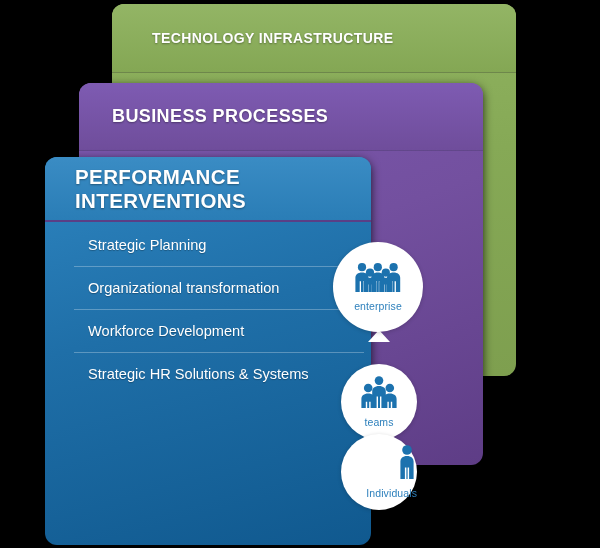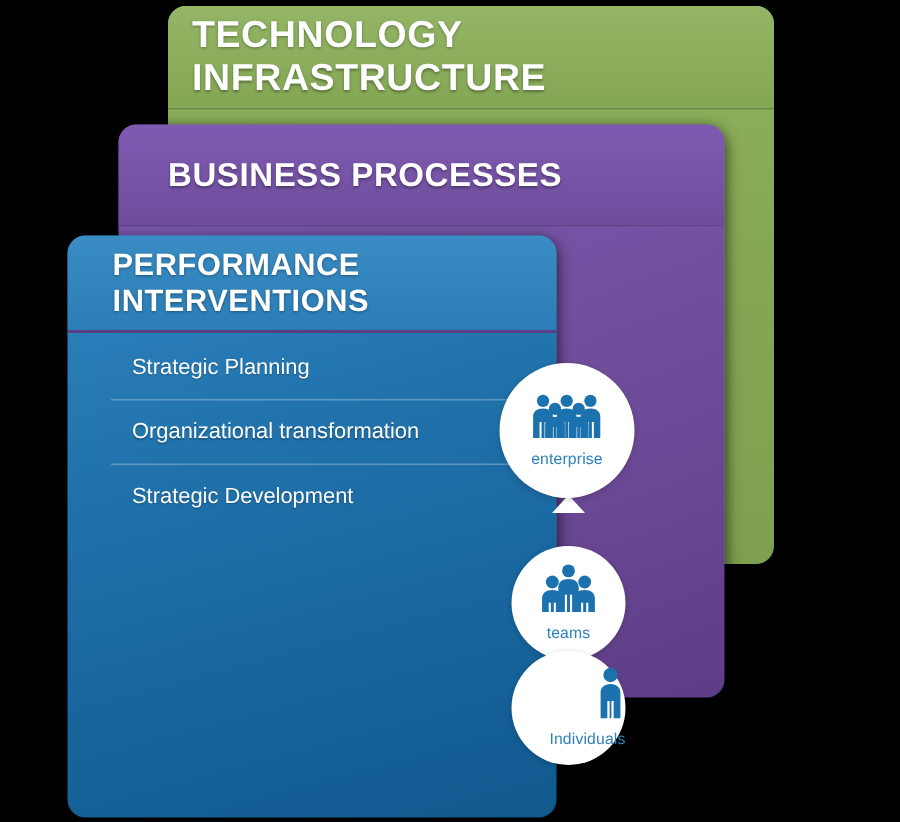--- a/index.html
+++ b/index.html
@@ -29,32 +29,32 @@
     align-items:center;
     box-sizing:border-box;
   }
 
   
   #card-green{
     left:112px;top:4px;width:404px;height:372px;
     background:linear-gradient(180deg,#8FB25F 0%,#86A956 38%,#7E9F4F 100%);
   }
   #card-green .card-title{
-    height:69px;padding-left:16px;font-size:25px;
+    height:69px;padding-left:40px;font-size:14px;
     background:linear-gradient(180deg,#93B565 0%,#84A754 100%);
     border-bottom:1px solid rgba(0,0,0,.25);
   }
 
   
   #card-purple{
     left:79px;top:83px;width:404px;height:382px;
     background:linear-gradient(160deg,#7C58B0 0%,#73509F 45%,#5E3D86 100%);
   }
   #card-purple .card-title{
-    height:68px;padding-left:33px;font-size:22px;
+    height:68px;padding-left:33px;font-size:18px;
     background:linear-gradient(180deg,#7E5BB2 0%,#6F4D9B 100%);
     border-bottom:1px solid rgba(0,0,0,.22);
   }
 
   
   #card-blue{
     left:45px;top:157px;width:326px;height:388px;
     background:linear-gradient(165deg,#2E85C0 0%,#1F6FA8 42%,#10598F 100%);
   }
   #card-blue .card-title{
@@ -126,21 +126,22 @@
   <div class="card" id="card-purple">
     <div class="card-title">BUSINESS PROCESSES</div>
   </div>
 
   <div class="card" id="card-blue">
     <div class="card-title">PERFORMANCE  INTERVENTIONS</div>
 
     <ul id="intervention-list">
       <li>Strategic Planning</li>
       <li>Organizational transformation</li>
-      <li>Strategic Development</li>
+      <li>Workforce Development</li>
+      <li>Strategic HR Solutions &amp; Systems</li>
     </ul>
   </div>
 
   <div class="bubble-arrow" id="arrow-1"></div>
   <div class="bubble-arrow" id="arrow-2"></div>
 
   <div class="bubble" id="bubble-enterprise">
     <span>
       <svg width="56" height="30" viewBox="0 0 56 30">
         <g fill="#1C72AE">

